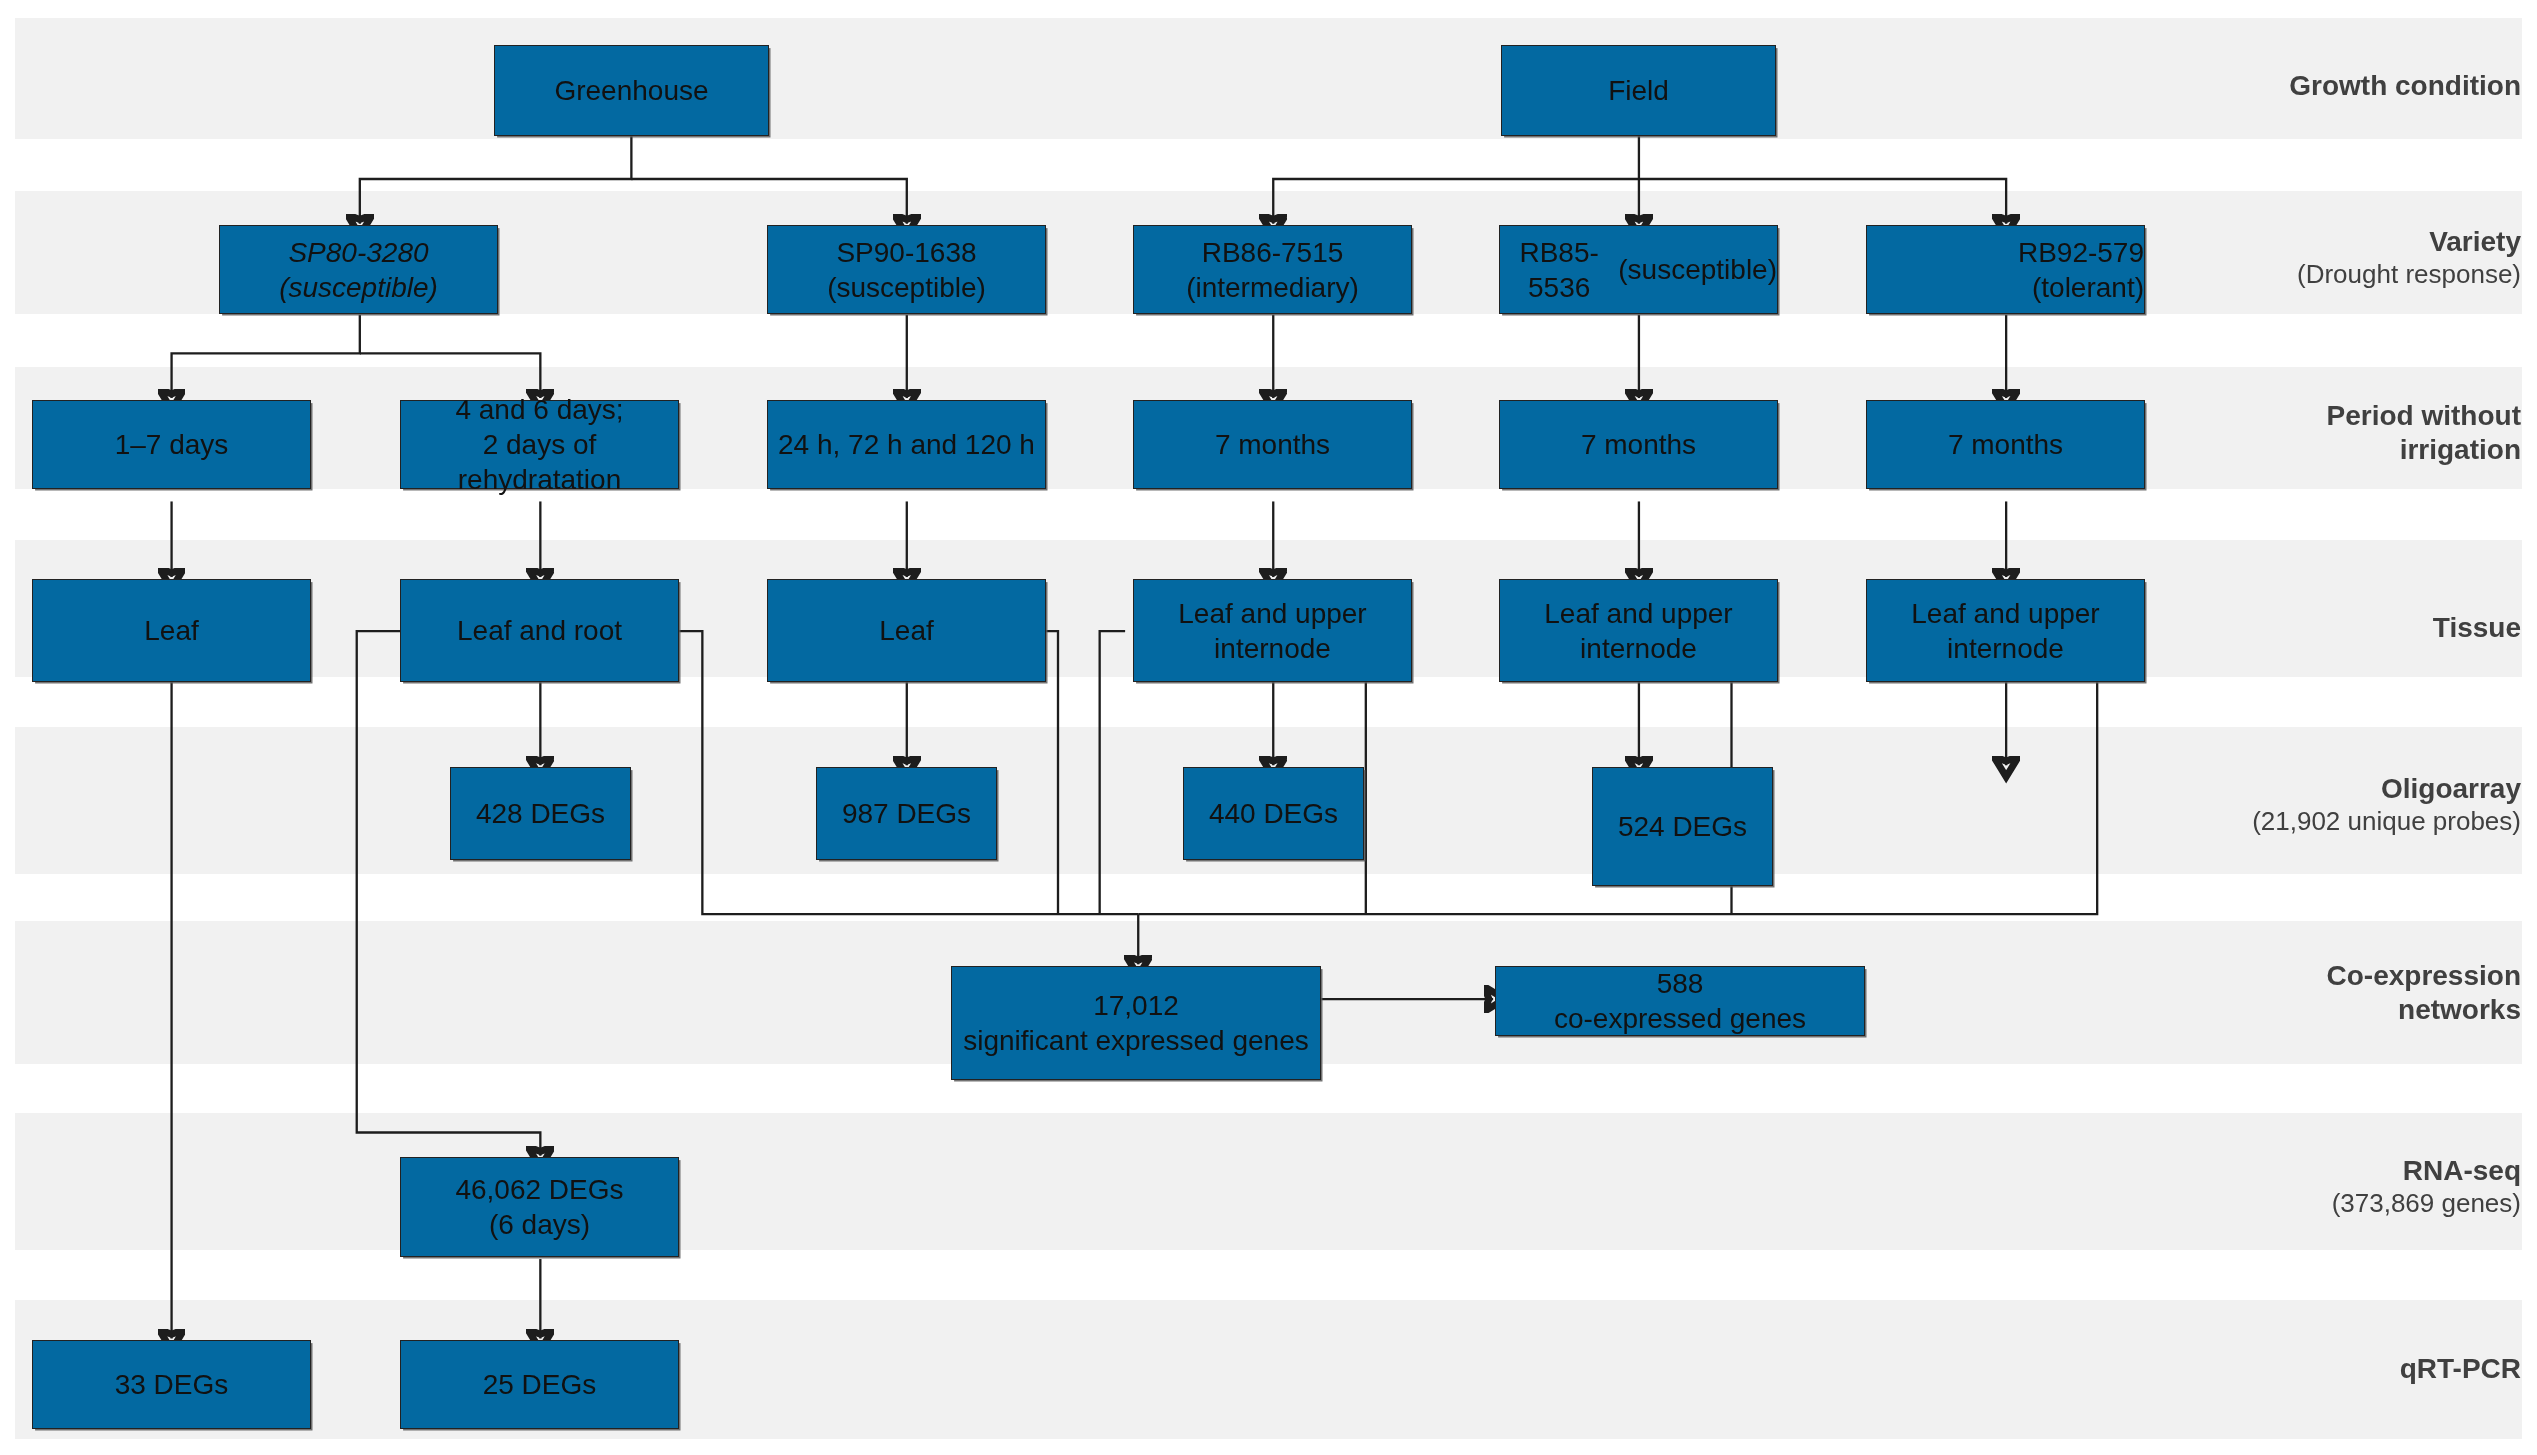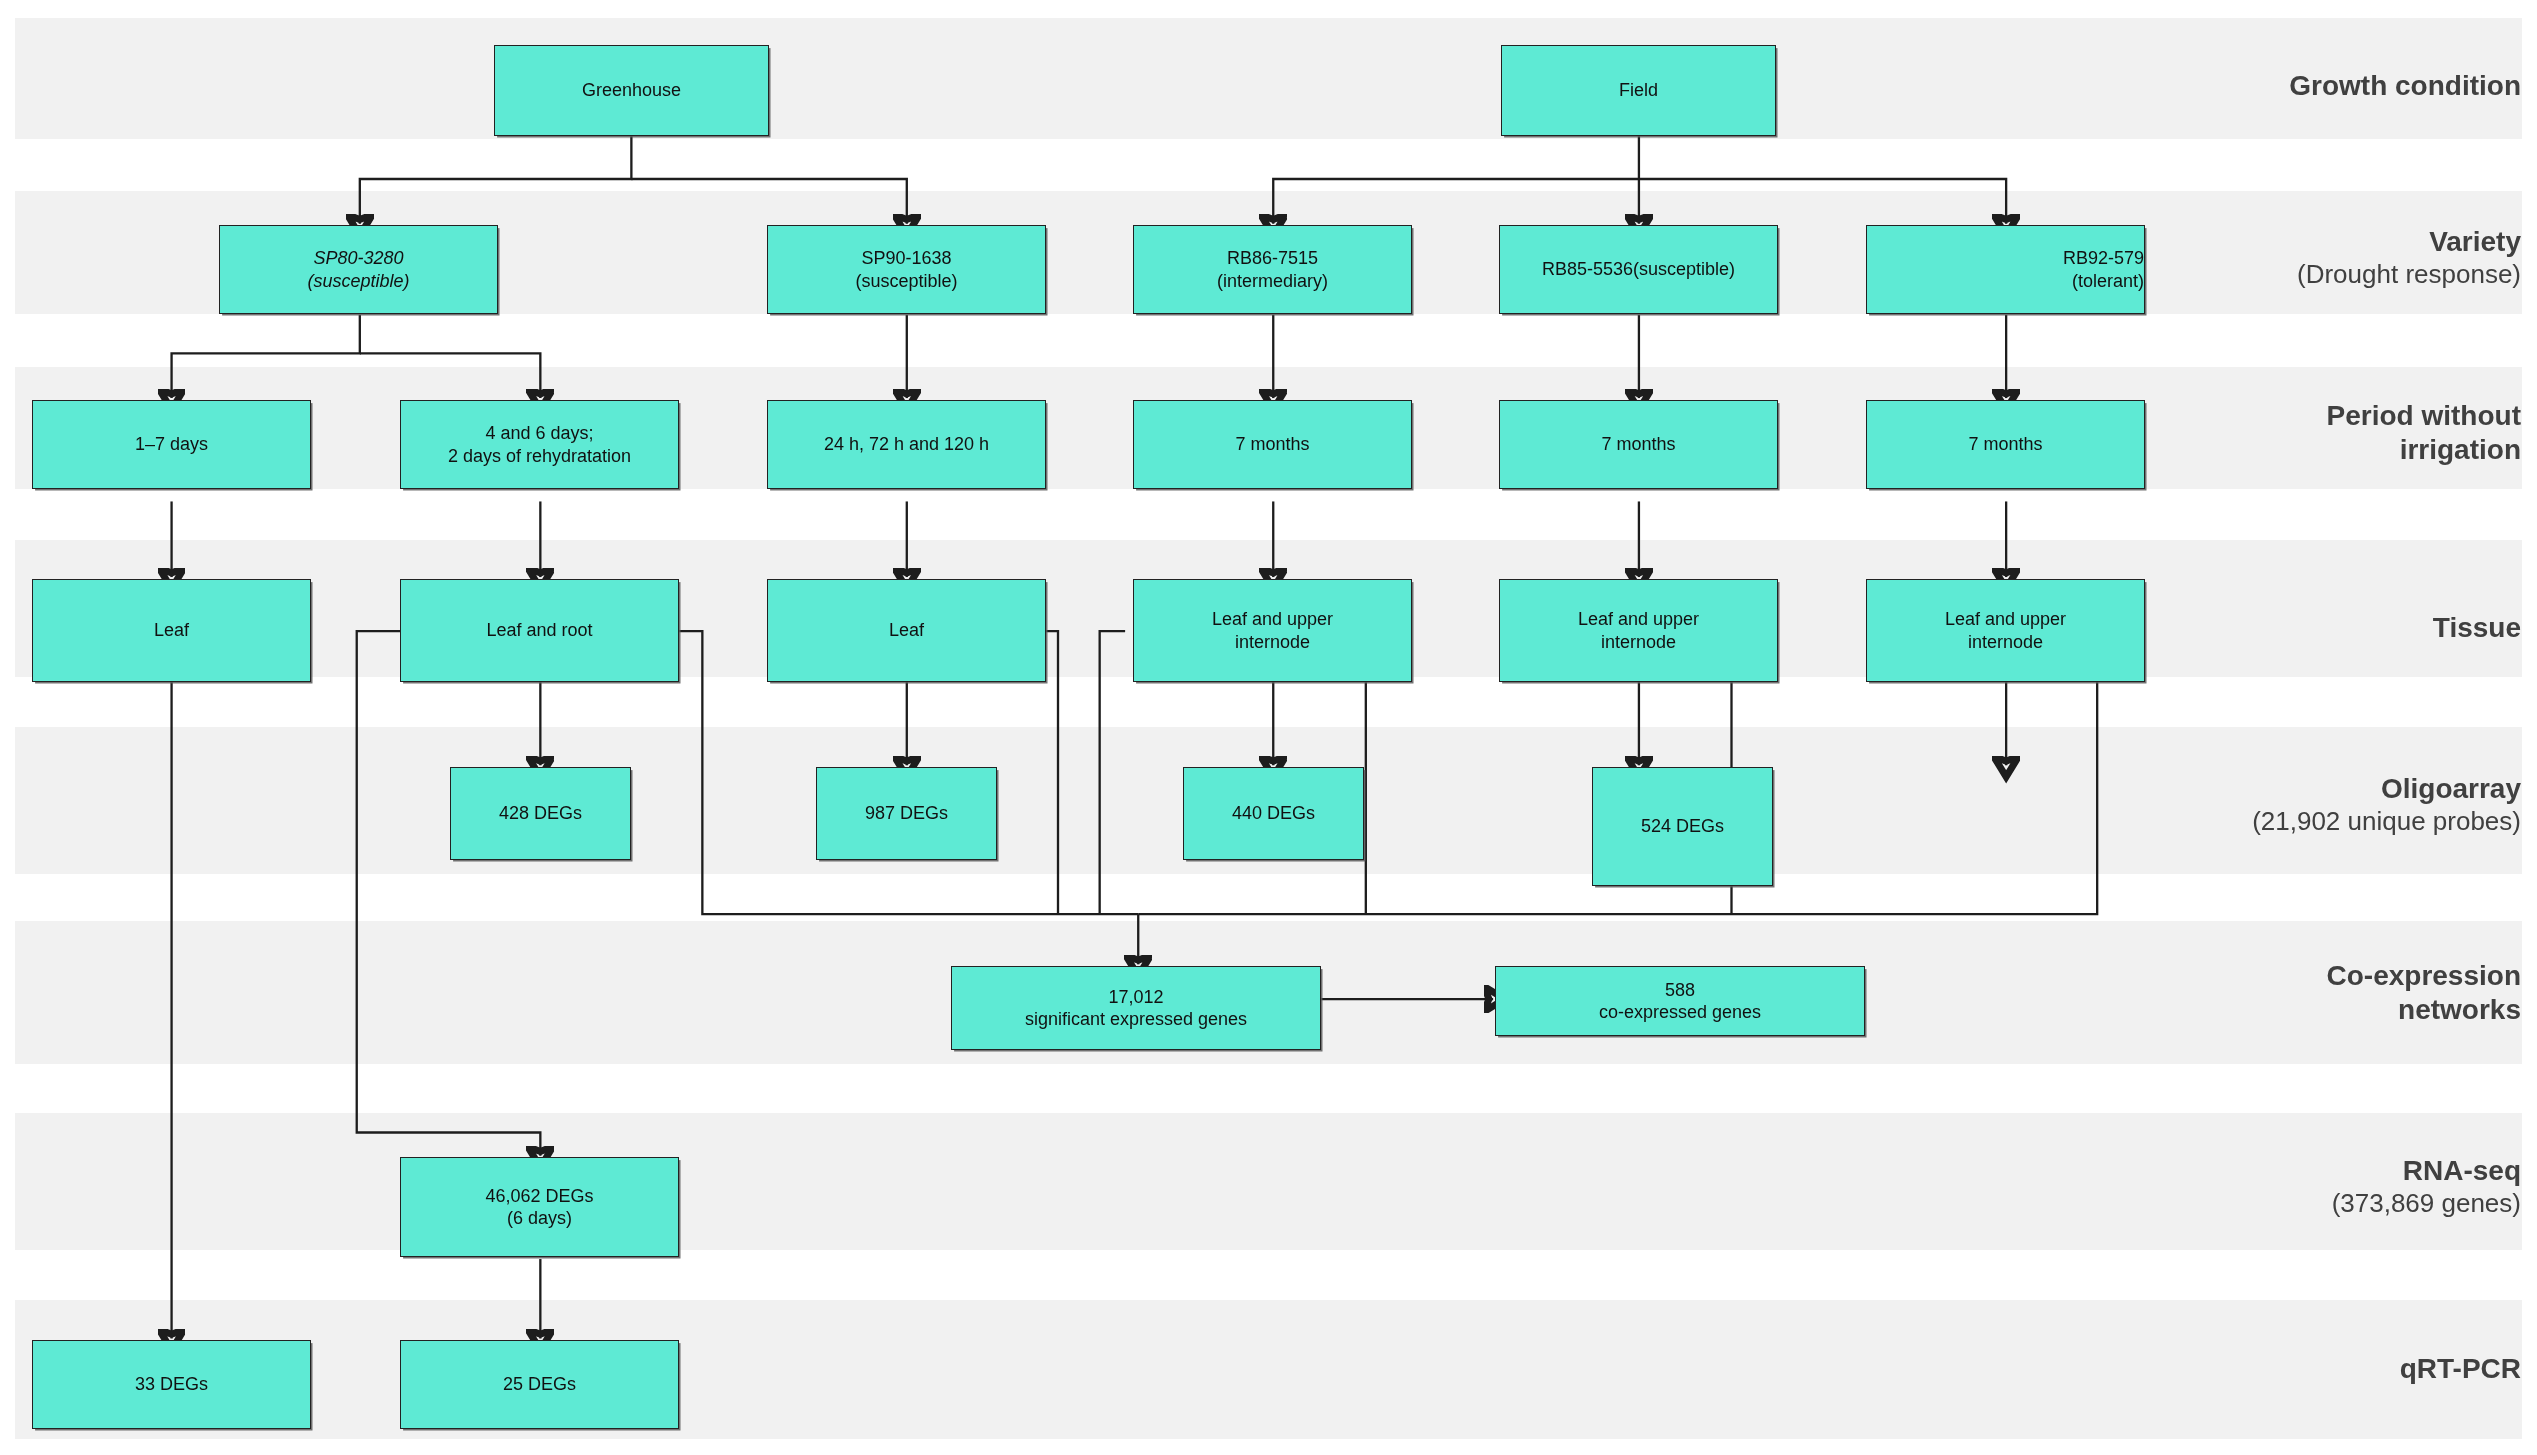--- a/index.html
+++ b/index.html
@@ -2,24 +2,24 @@
 <html style="font-size:12.3px"><head>
 <meta charset="utf-8">
 <style>
   html,body{margin:0;padding:0;background:#ffffff;}
   body{font-family:"Liberation Sans", sans-serif;}
   #stage{position:relative;width:2538px;height:1455px;background:#ffffff;overflow:hidden;}
   .band{position:absolute;background:#f1f1f1;left:15.4px;width:2507px;}
   .row-label{position:absolute;text-align:right;color:#404040;line-height:1.22;}
   .row-label .t1{font-weight:bold;font-size:28px;display:block;}
   .row-label .t2{font-weight:normal;font-size:26px;display:block;}
-  .node{position:absolute;background:#5eead4;border:1.5px solid #222;
+  .node{position:absolute;background:#0369a1;border:1.5px solid #222;
         box-shadow:2.3px 2.3px 0 -0.8px rgba(90,90,90,.85);
         display:flex;align-items:center;justify-content:center;text-align:center;
-        font-size:18px;color:#111;line-height:1.25;box-sizing:border-box;}
+        font-size:28px;color:#111;line-height:1.25;box-sizing:border-box;}
   .node span{display:block;}
   svg.links{position:absolute;left:0;top:0;width:2538px;height:1455px;pointer-events:none;}
   svg.links path,svg.links line{stroke:#1d1d1d;stroke-width:3;fill:none;}
 </style>
 </head>
 <body>
 
 <div id="stage">
 
   <div class="band" style="top:18px;height:121px;"></div>
@@ -160,21 +160,21 @@
   <div class="node" style="left:816px;top:767px;width:181px;height:93px;">
     <span>987 DEGs</span>
   </div>
   <div class="node" style="left:1183px;top:767px;width:181px;height:93px;">
     <span>440 DEGs</span>
   </div>
   <div class="node" style="left:1592px;top:767px;width:181px;height:119px;">
     <span>524 DEGs</span>
   </div>
 
-  <div class="node" style="left:951px;top:966px;width:370px;height:84px;flex-direction:column;">
+  <div class="node" style="left:951px;top:966px;width:370px;height:114px;flex-direction:column;">
     <span>17,012</span>
     <span>significant expressed genes</span>
   </div>
   <div class="node" style="left:1495px;top:966px;width:370px;height:70px;flex-direction:column;">
     <span>588</span>
     <span>co-expressed genes</span>
   </div>
 
   <div class="node" style="left:400px;top:1157px;width:279px;height:100px;flex-direction:column;">
     <span>46,062 DEGs</span>

